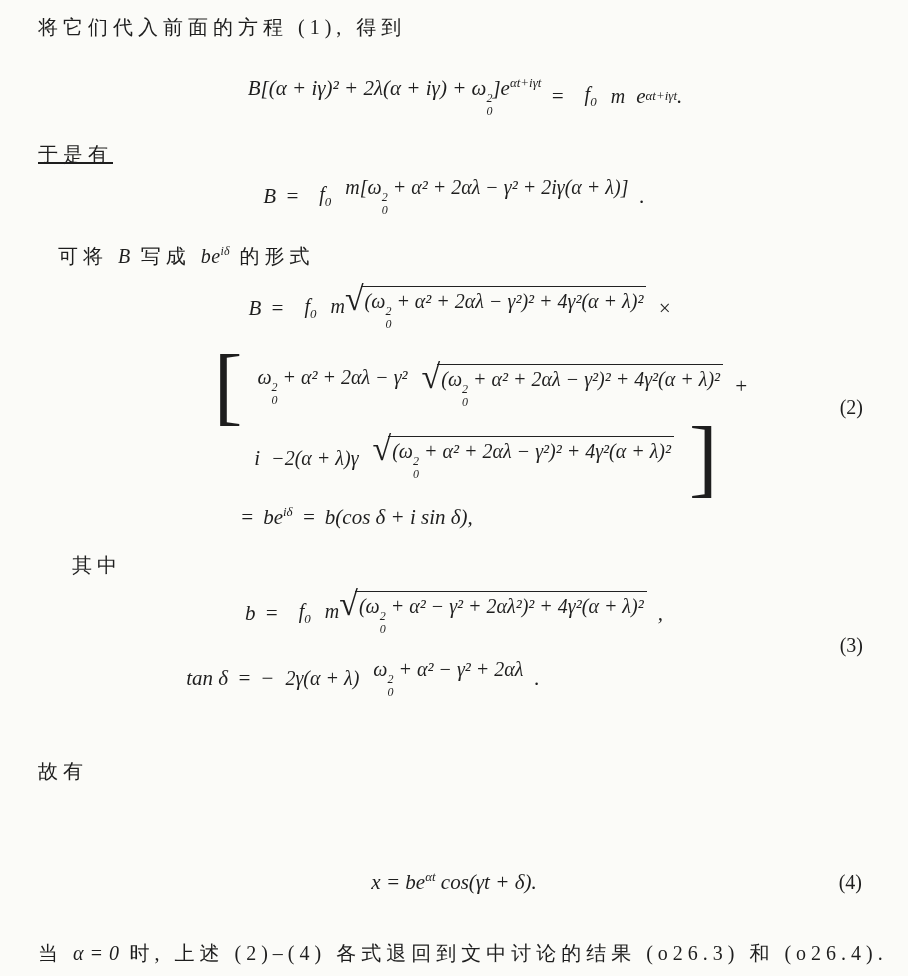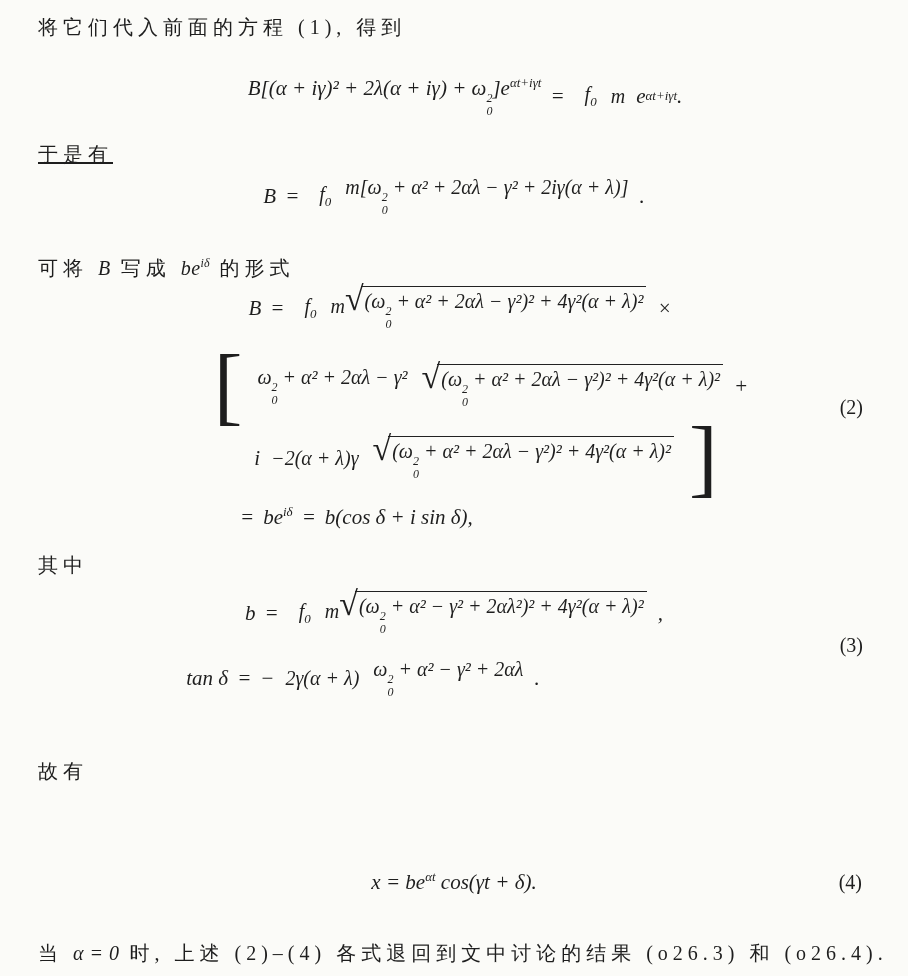--- a/index.html
+++ b/index.html
@@ -63,30 +63,30 @@
 
   
   .eqlabel { position:absolute; font-size:20px; font-style:normal; }
 
   
   .p1 { top:14px; }
   .eq1 { top:62px; height:68px; }
   .eq1 .mrow-shift { margin-left:22px;font-family:Liberation Serif, serif; }
   .p2 { top:141px;text-decoration:underline; }
   .eq2 { top:160px; height:72px; }
-  .p3 { top:255px; }
+  .p3 { top:243px;margin-left:20px; }
   .eq3-l1 { top:272px; height:72px; }
   .eq3-l1 .mrow-shift { margin-left:12px; }
   .eq3-l2 { top:346px; height:80px; }
   .eq3-l2 .mrow-shift { margin-left:54px; }
   .eq3-l3 { top:420px; height:76px; }
   .eq3-l3 .mrow-shift { margin-left:64px; }
   .eq3-l4 { top:500px; height:34px; justify-content:flex-start; padding-left:240px; }
   .label-2 { top:396px; right:45px; }
-  .p4 { top:552px; }
+  .p4 { top:552px;margin-left:34px; }
   .eq4-l1 { top:580px; height:66px; }
   .eq4-l2 { top:648px; height:60px; }
   .eq4-l2 .mrow-shift { margin-left:-182px; }
   .label-3 { top:634px; right:45px; }
   .p5 { top:722px;margin-top:36px; }
   .eq5 { top:756px; height:38px; }
   .p6 { top:810px; }
   .eq6 { top:862px; height:40px; }
   .label-4 { top:871px; right:46px; }
   .p7 { top:940px; }

